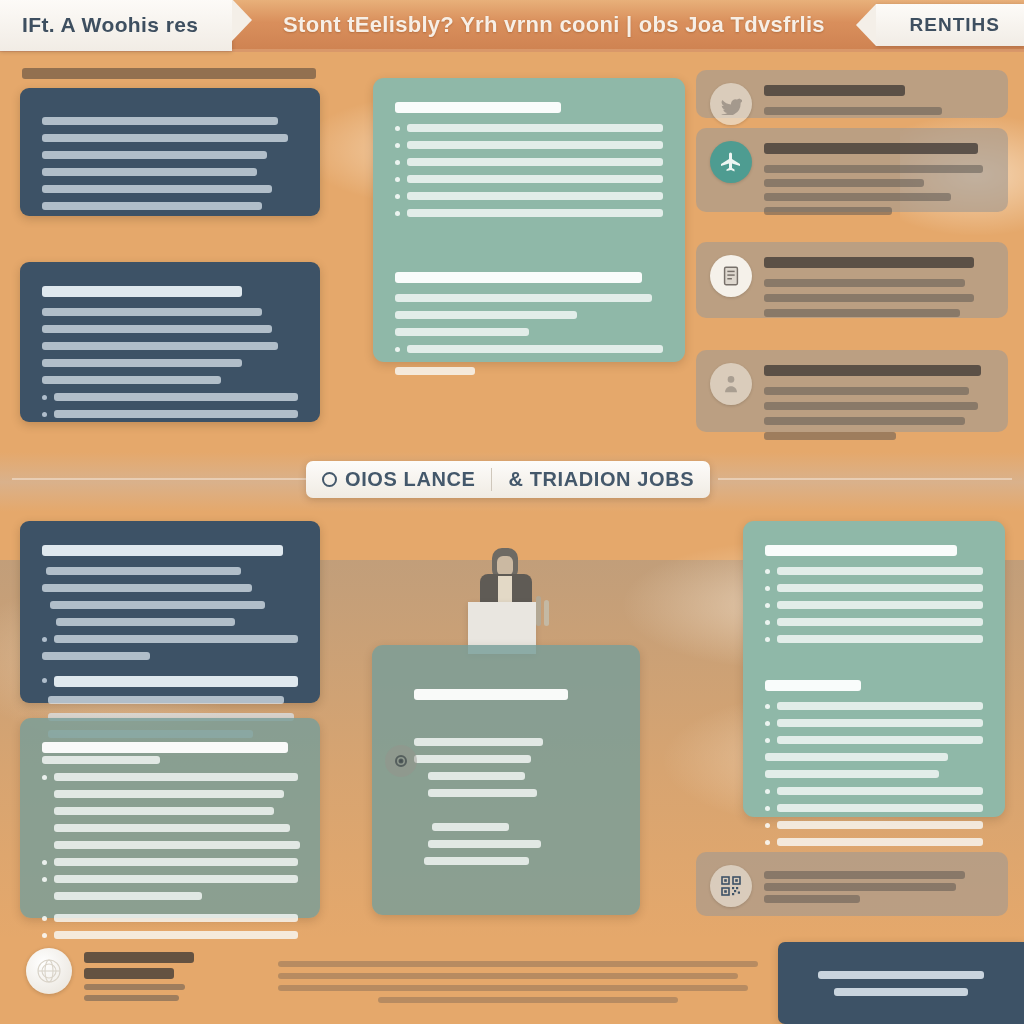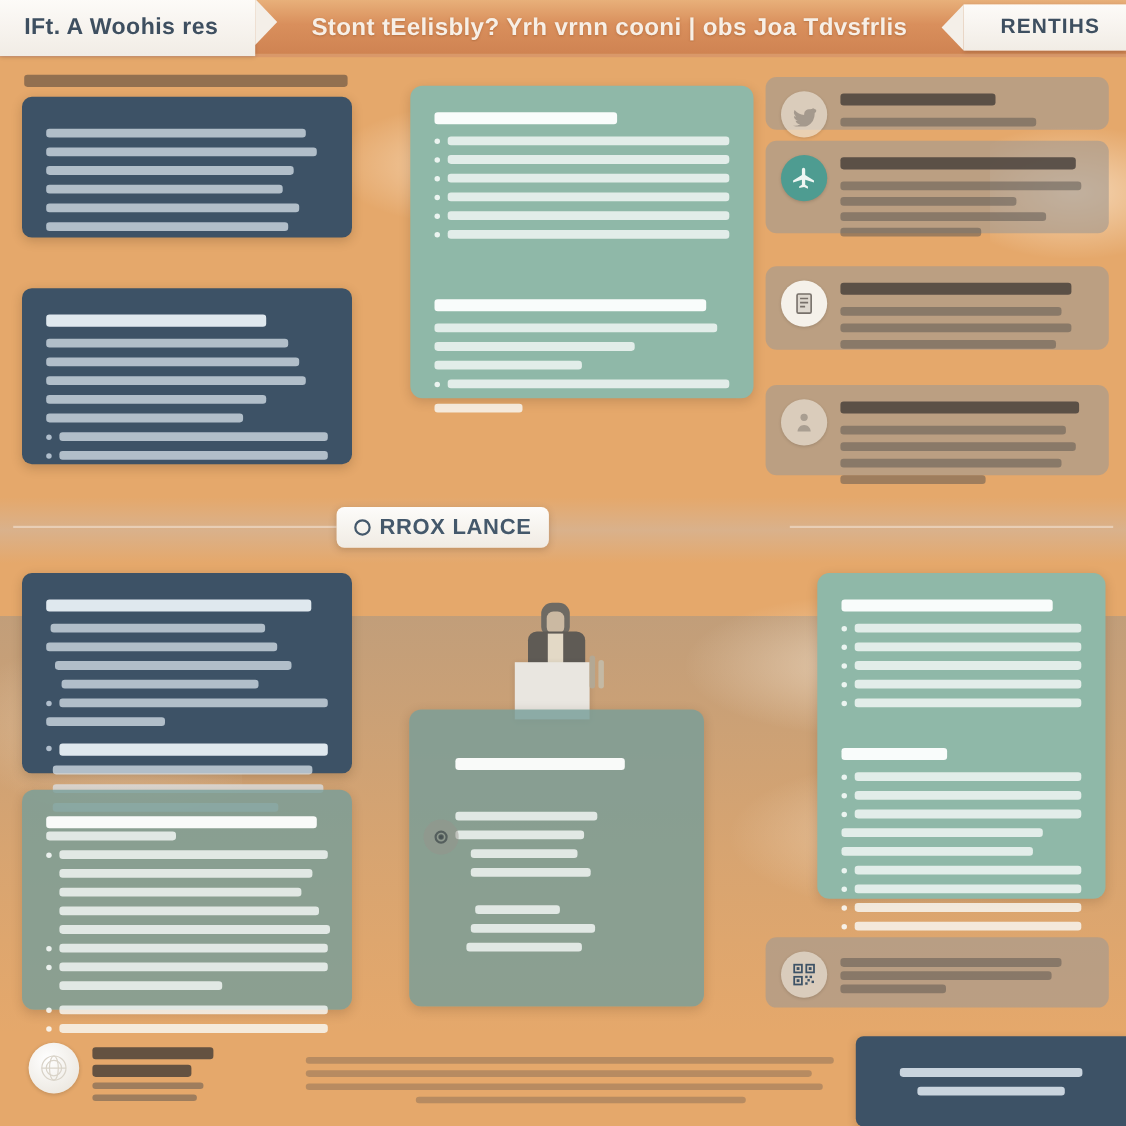--- a/index.html
+++ b/index.html
@@ -367,21 +367,24 @@
       <div class="tline" style="width:88%;margin:7px 0"></div>
       <div class="tline" style="width:58%;margin:7px 0"></div>
     </div>
   </div>
 
   <div class="banner-rule l"></div>
   <div class="banner-rule r"></div>
   <div class="center-banner">
     <div class="cb-seg">
       <span class="cb-ring"></span>
-      <span>RROX LANCE</span>
+      <span>OIOS LANCE</span>
+    </div>
+    <div class="cb-seg">
+      <span>&amp; TRIADION JOBS</span>
     </div>
   </div>
 
   <div class="panel-dark on-dark" style="left:20px;top:521px;width:300px;height:182px;">
     <div class="tline h" style="width:94%"></div>
     <span class="vis-hidden">Ilt-r Gomoaoe umqnsJIIrssetnoIcaeII ieonoyoeoubaouoGOBB</span>
     <div class="tline" style="width:76%;margin-left:4px"></div>
     <div class="tline" style="width:82%"></div>
     <div class="tline" style="width:84%;margin-left:8px"></div>
     <div class="tline" style="width:70%;margin-left:14px"></div>

